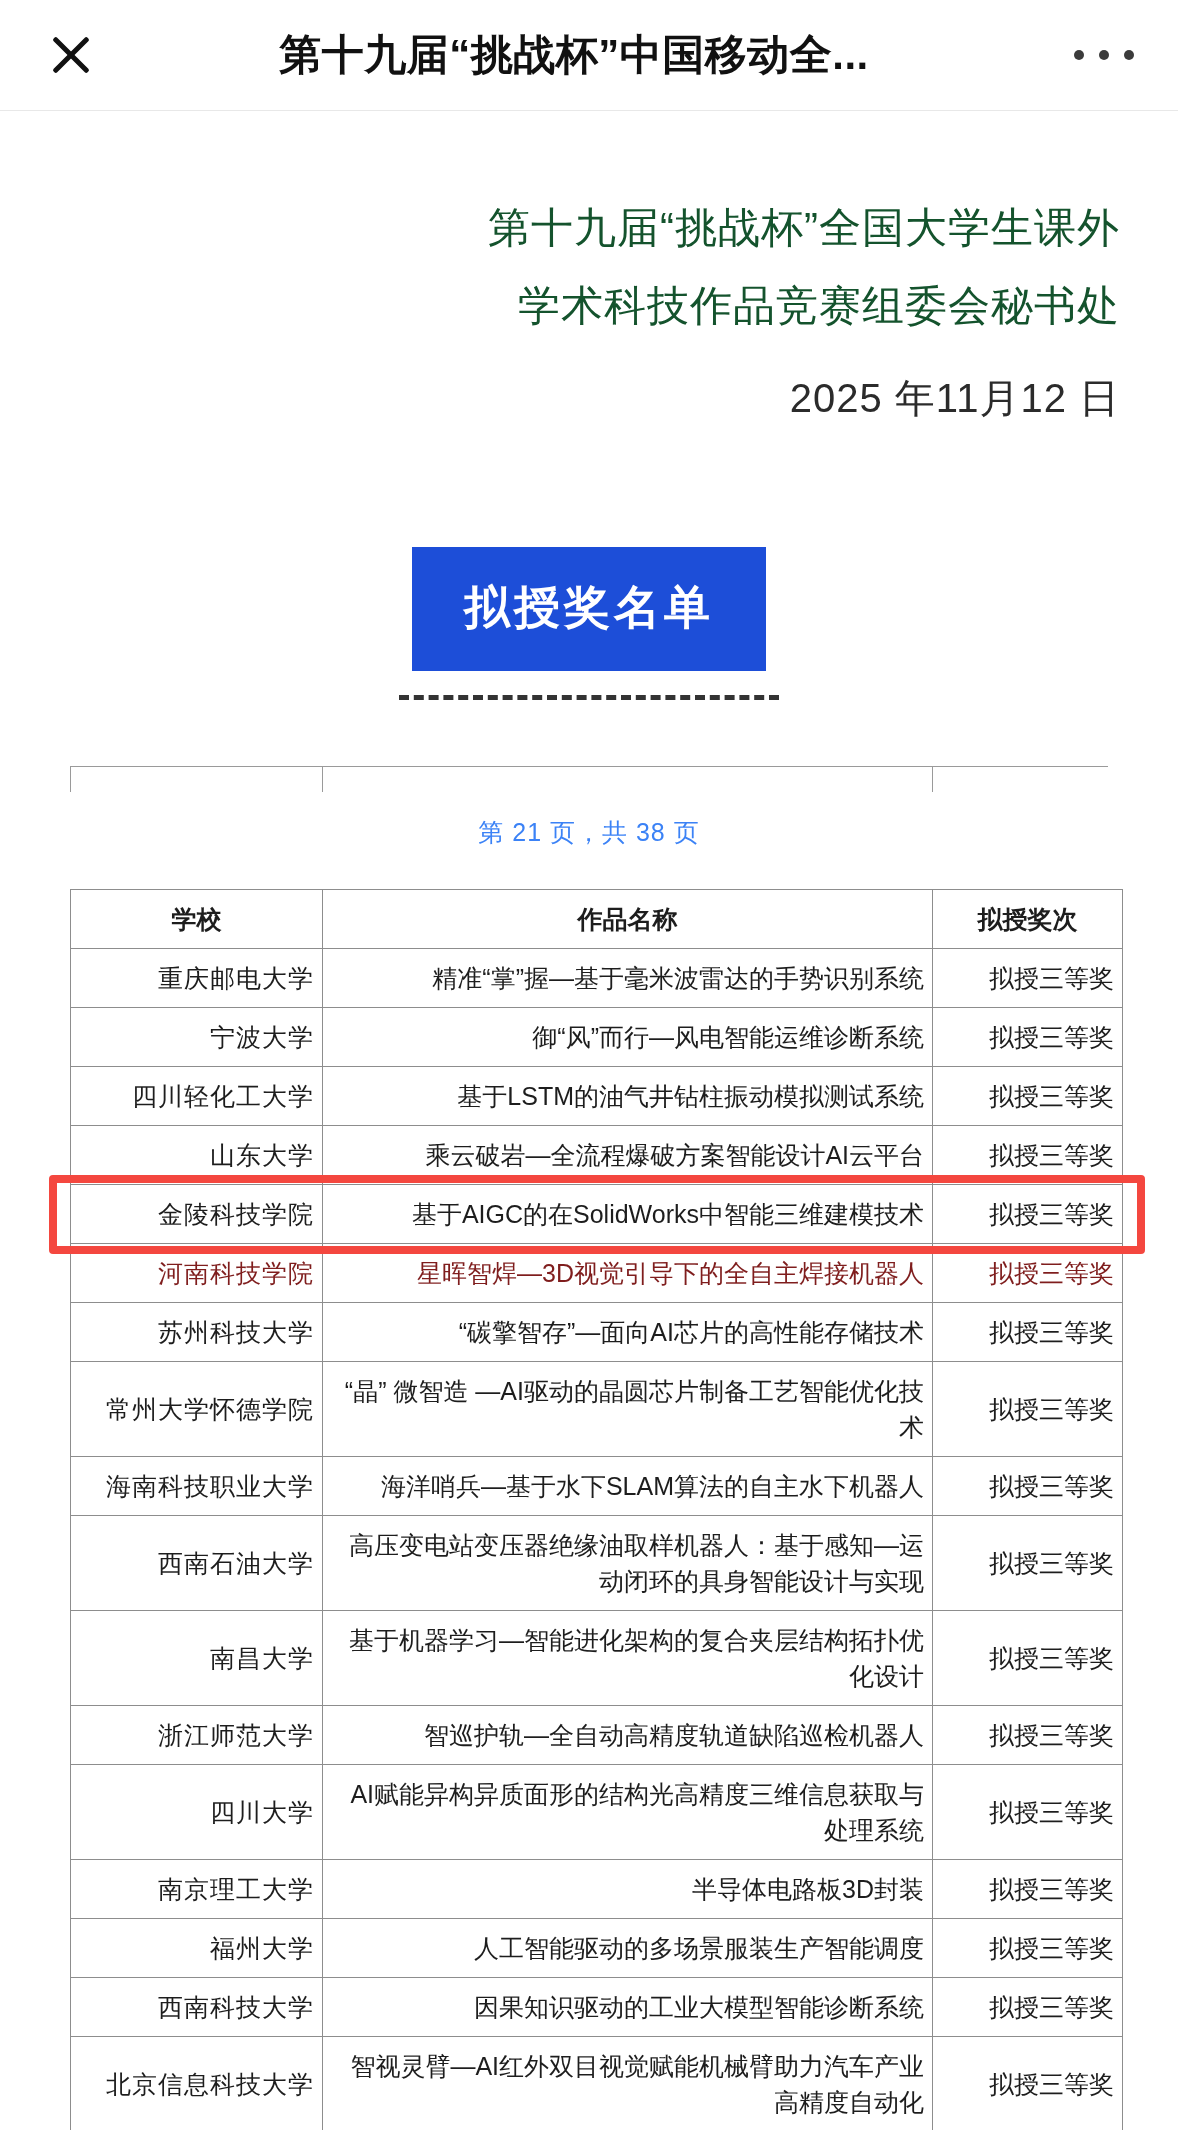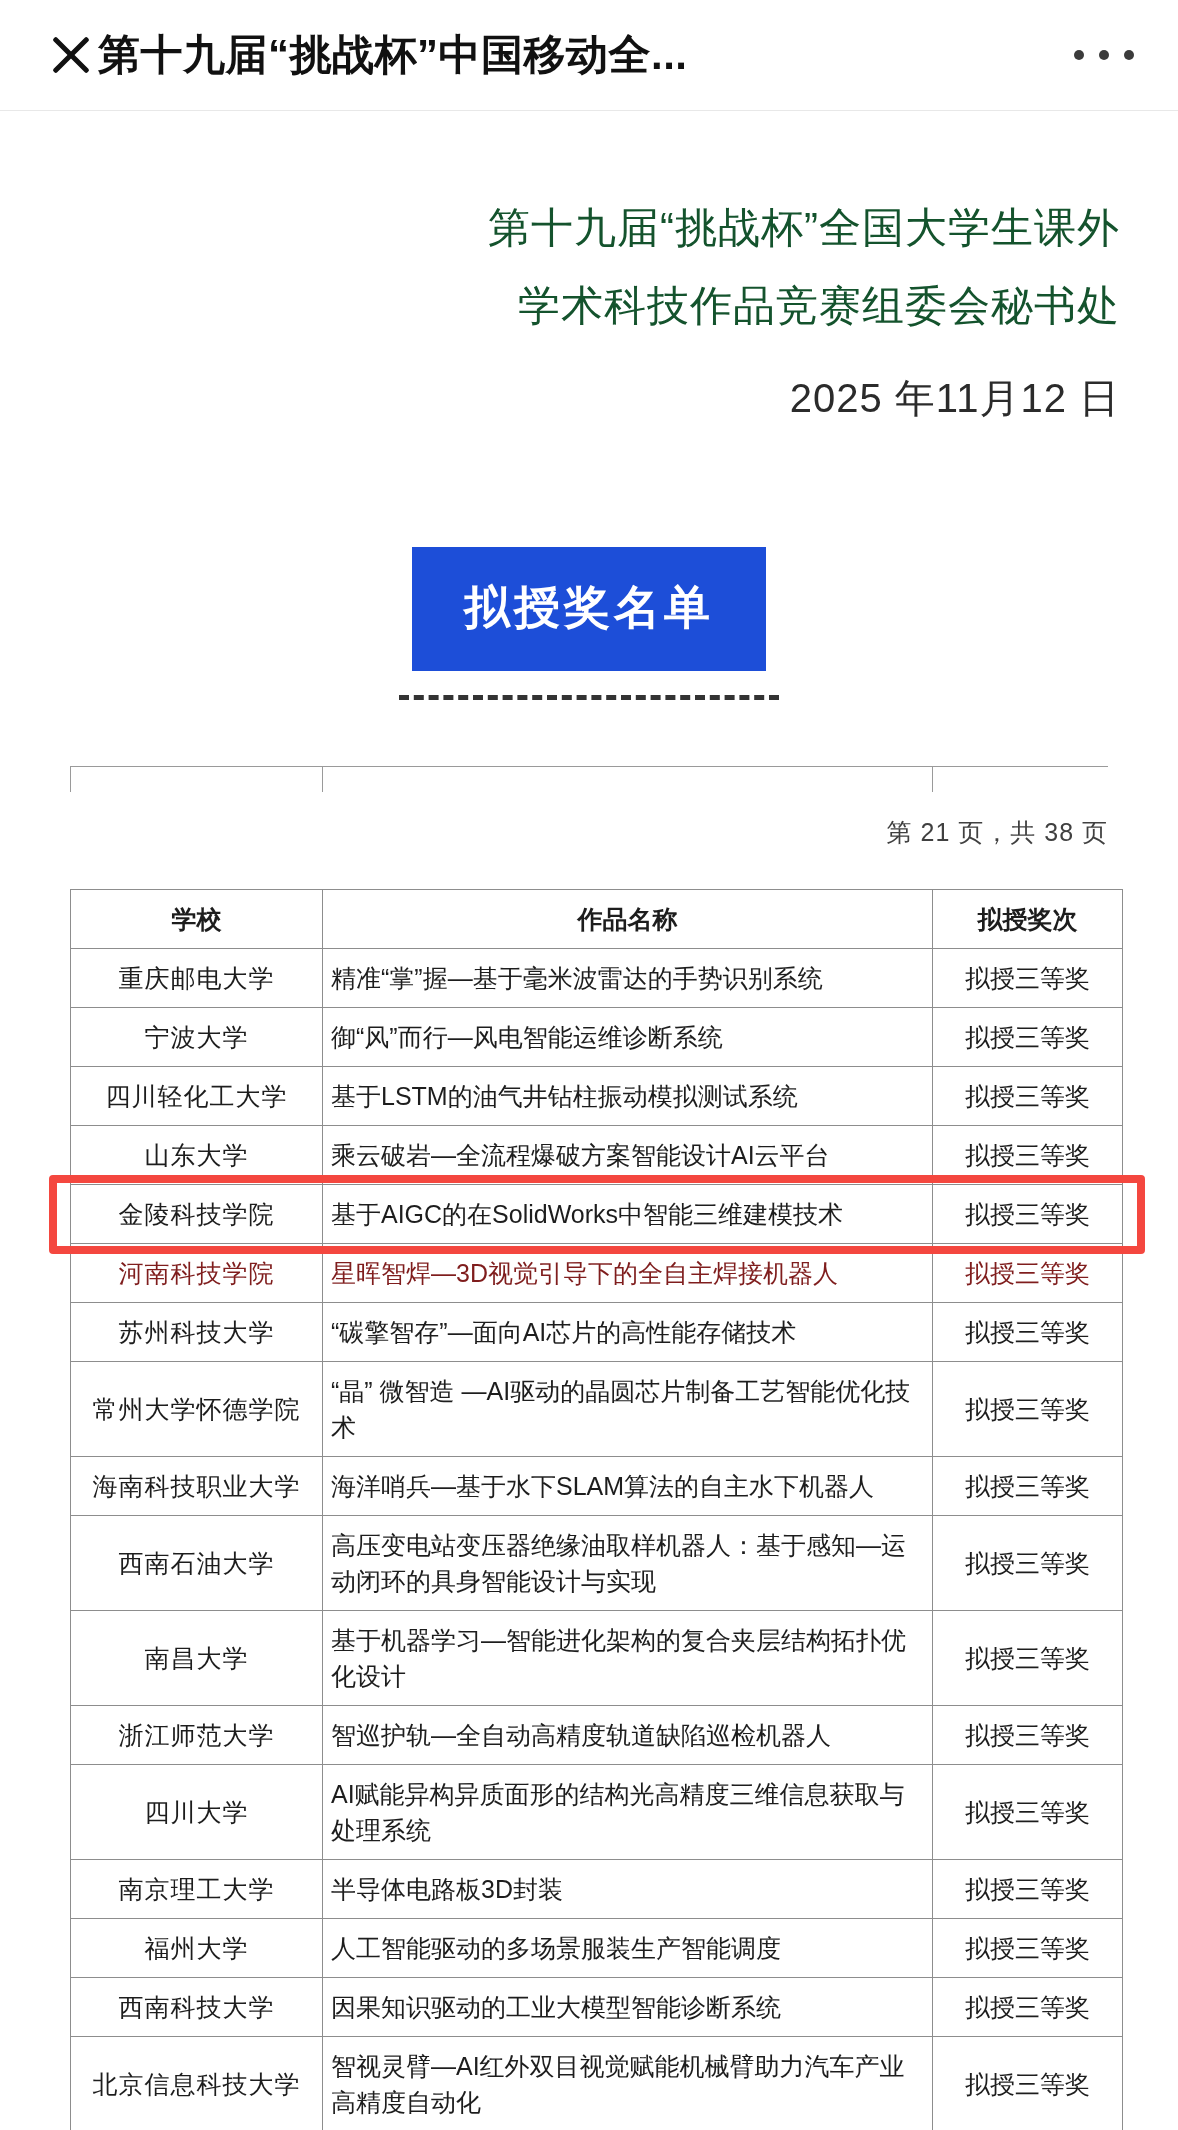--- a/index.html
+++ b/index.html
@@ -34,21 +34,21 @@
     width: 48px;
     height: 5px;
     background: #111;
     border-radius: 2px;
   }
   .nav-close::before { transform: translate(-50%,-50%) rotate(45deg); }
   .nav-close::after  { transform: translate(-50%,-50%) rotate(-45deg); }
 
   .nav-title {
     flex: 1 1 auto;
-    text-align: left;
+    text-align: center;
     font-size: 42px;
     font-weight: bold;
     color: #111;
     white-space: nowrap;
     overflow: hidden;
     text-overflow: ellipsis;
     padding: 0 24px 0 0;
     letter-spacing: 0.5px;
   }
   .nav-more {
@@ -126,38 +126,39 @@
     height: 28px;
     font-size: 22px;
     color: #cfcfcf;
     text-align: center;
     overflow: hidden;
     white-space: nowrap;
   }
   .cut-clip { height: 26px; overflow: hidden; }
 
   .page-num {
-    text-align: right;
+    text-align: center;
     font-size: 25px;
-    color: #404040;
+    color: #3b82f6;
     margin: 24px 0 40px;
     letter-spacing: 1px;
   }
 
   table.main {
     width: 100%;
     border-collapse: collapse;
     table-layout: fixed;
   }
   table.main th, table.main td {
     border: 1px solid #8d8d8d;
     font-size: 25px;
     color: #1d1d1d;
     padding: 11px 8px;
     line-height: 36px;
+    text-align: right;
   }
   table.main th { font-weight: bold; text-align: center; }
   col.c-school { width: 252px; }
   col.c-work   { width: 610px; }
   col.c-award  { width: 190px; }
   td.school { text-align: center; letter-spacing: 1px; }
   td.work   { text-align: left; padding-left: 12px; }
   td.award  { text-align: center; white-space: nowrap; }
   tr.dim td { color: #7f1d1d; }
 

